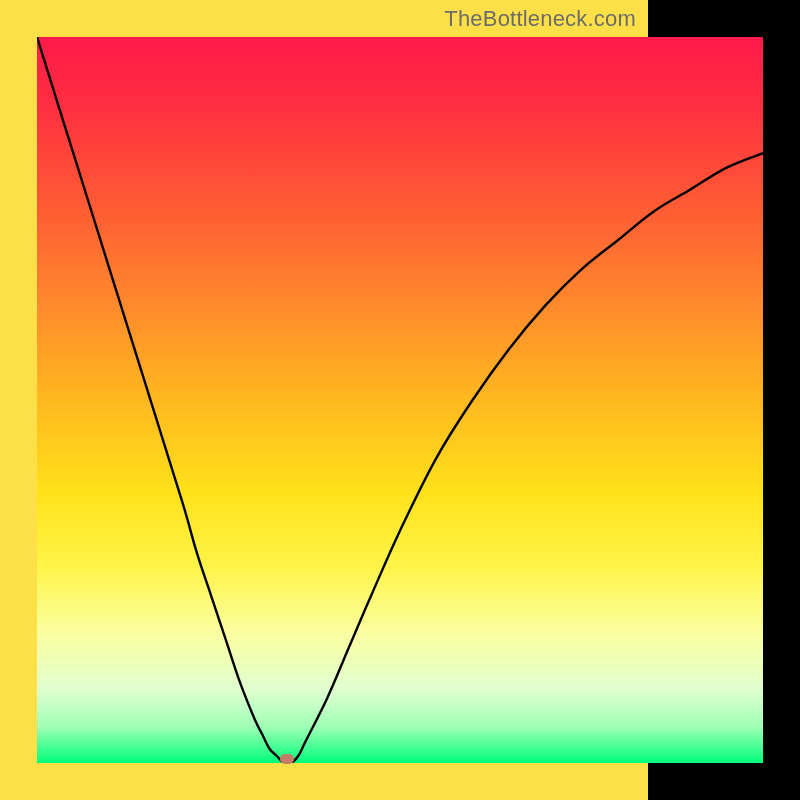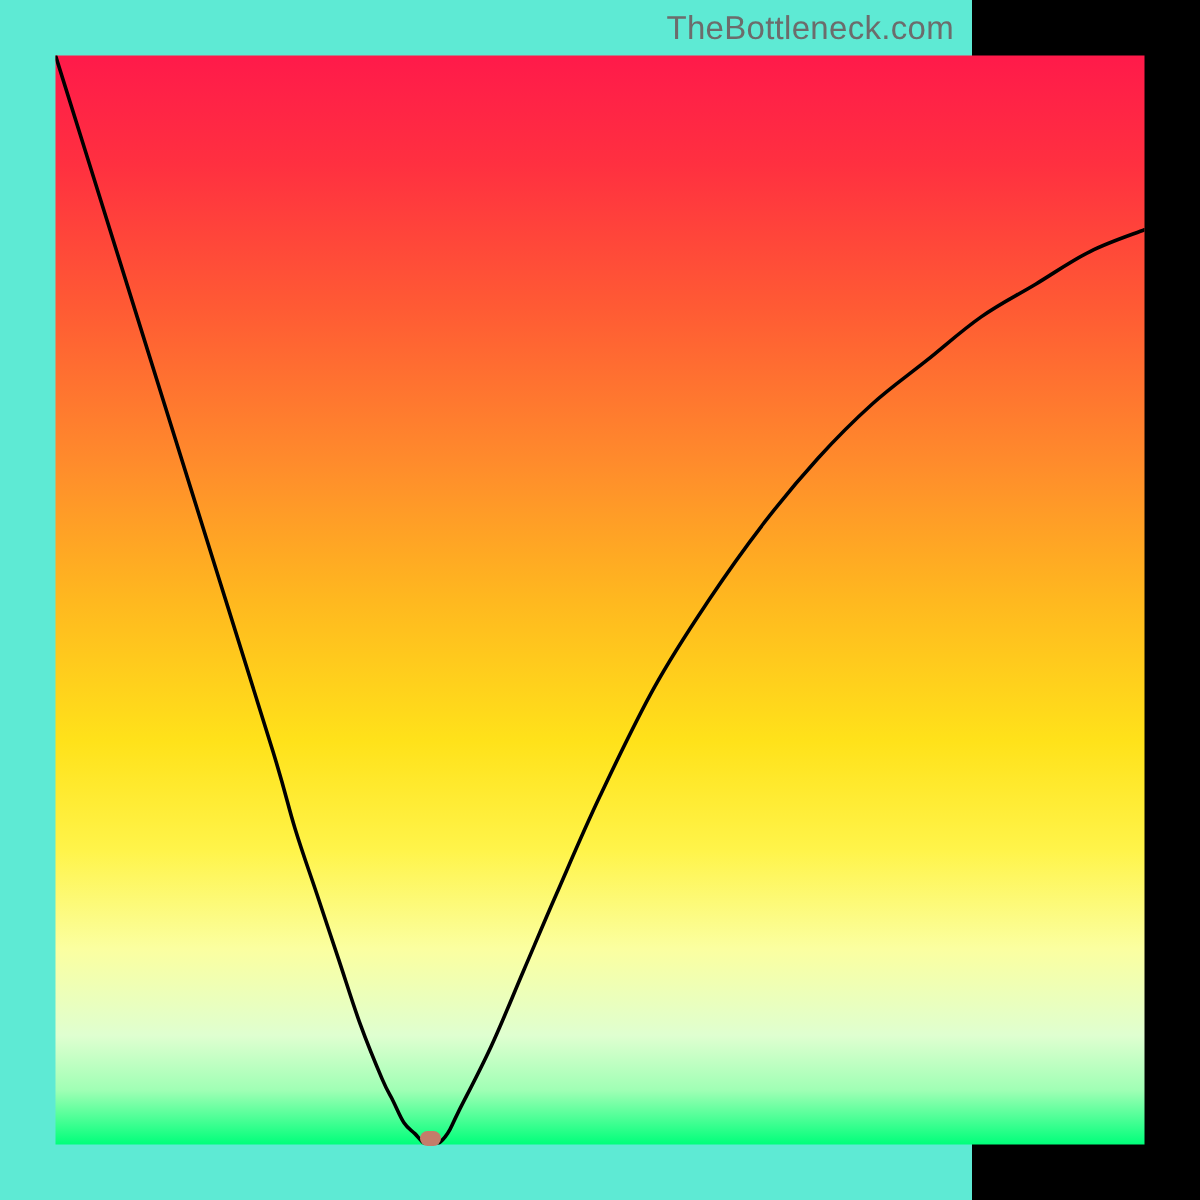--- a/index.html
+++ b/index.html
@@ -10,21 +10,21 @@
     background: #000;
     overflow: hidden;
     font-family: Arial, Helvetica, sans-serif;
   }
   .frame {
     position: absolute;
     left: 0;
     top: 0;
     width: 648px;
     height: 800px;
-    background: #5eead4;
+    background: #fde047;
     text-align: right;
   }
   .plot {
     position: absolute;
     left: 37px;
     top: 37px;
     width: 726px;
     height: 726px;
     background: linear-gradient(to bottom,
       #ff1a4a 0%,

